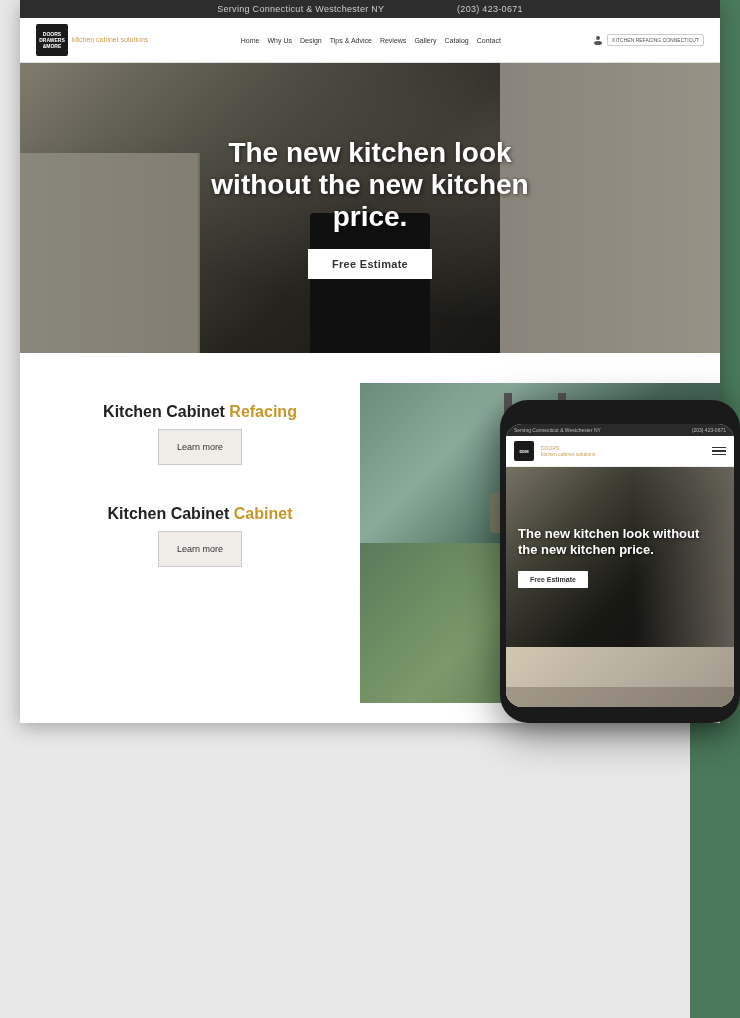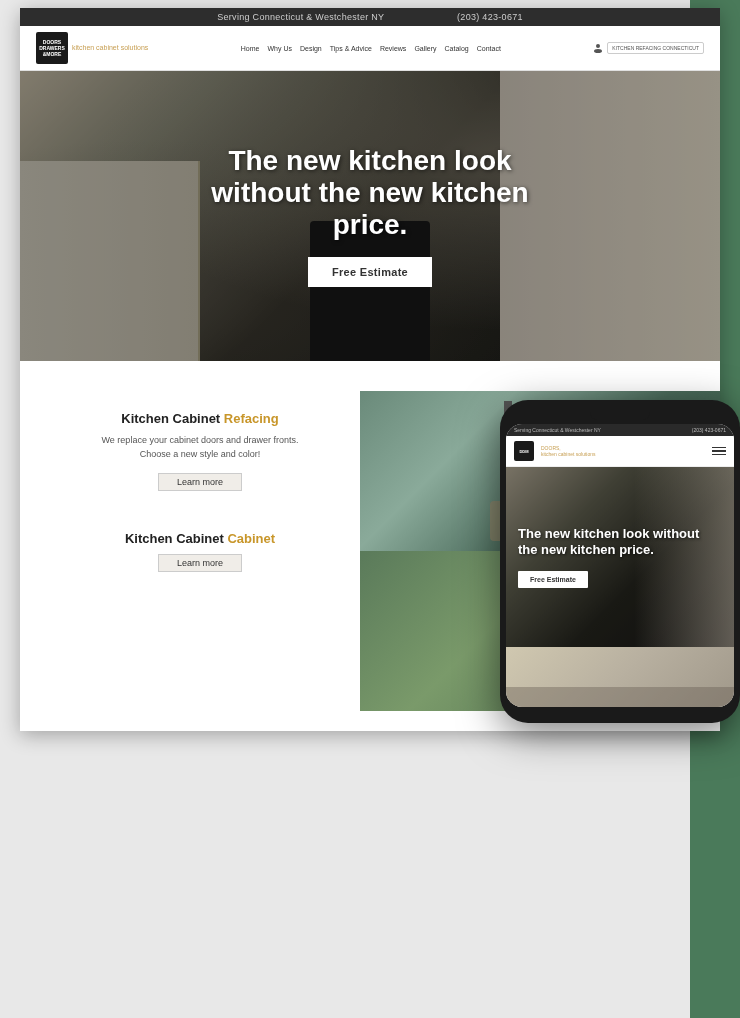--- a/index.html
+++ b/index.html
@@ -8,21 +8,21 @@
       min-height: 1018px;
       font-family: Arial, sans-serif;
       background: #e8e8e8;
       position: relative;
       overflow-x: hidden;
     }
 
     
     .desktop-browser {
       width: 700px;
-      margin: 8px auto;
+      margin: 0 auto;
       background: #fff;
       border-radius: 6px 6px 0 0;
       box-shadow: 0 4px 20px rgba(0,0,0,0.3);
       position: relative;
       z-index: 1;
     }
 
     
     .top-bar {
       background: #2d2d2d;
@@ -184,42 +184,42 @@
       min-height: 320px;
     }
     .services-left {
       width: 340px;
       padding: 20px 30px 20px 50px;
     }
     .service-block {
       margin-bottom: 40px;
     }
     .service-title {
-      font-size: 13px;
+      font-size: 16px;
       font-weight: bold;
       color: #222;
       margin-bottom: 8px;
     }
     .service-title .highlight {
       color: #c8962a;
     }
     .service-desc {
       font-size: 9px;
       color: #555;
       line-height: 1.5;
       margin-bottom: 12px;
       max-width: 220px;
       text-align: center;
     }
     .service-btn {
       background: #f0ede8;
       border: 1px solid #ccc;
       color: #333;
       font-size: 9px;
-      padding: 3px 18px;
+      padding: 12px 18px;
       cursor: pointer;
       display: inline-block;
     }
     .service-block-wrapper {
       display: flex;
       flex-direction: column;
       align-items: center;
     }
 
     .services-images {
@@ -490,21 +490,20 @@
 
   <div class="services-section">
 
     <div class="services-left">
 
       <div class="service-block">
         <div class="service-block-wrapper">
           <h2 class="service-title">
             <span>Kitchen Cabinet </span><span class="highlight">Refacing</span>
           </h2>
-          <p class="service-desc">We replace your cabinet doors and drawer fronts. Choose a new style and color!</p>
           <button class="service-btn">Learn more</button>
         </div>
       </div>
 
       <div class="service-block">
         <div class="service-block-wrapper">
           <h2 class="service-title">
             <span>Kitchen Cabinet </span><span class="highlight">Cabinet</span>
           </h2>
           <button class="service-btn">Learn more</button>

